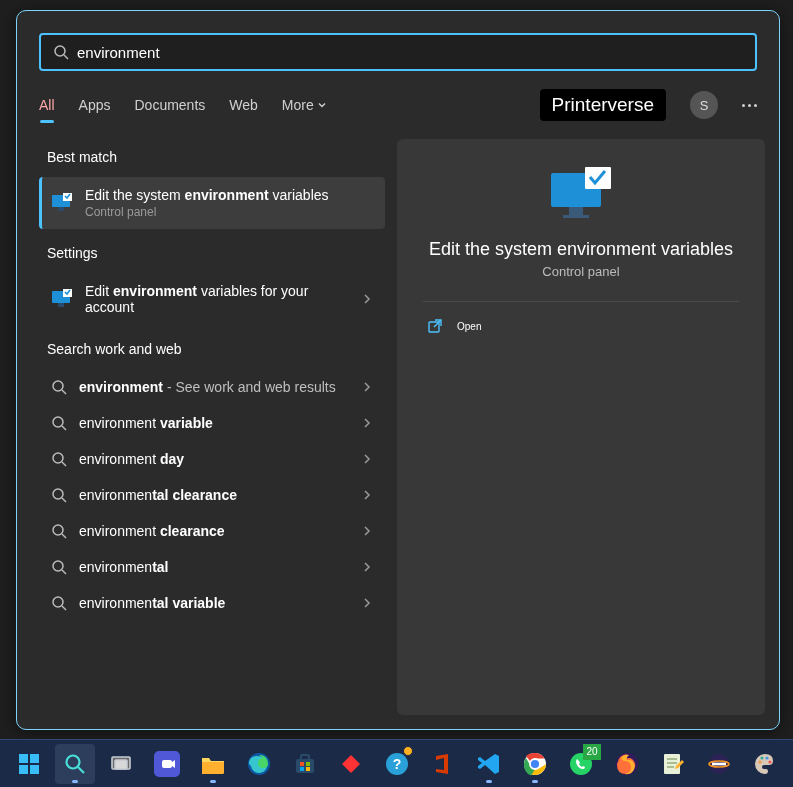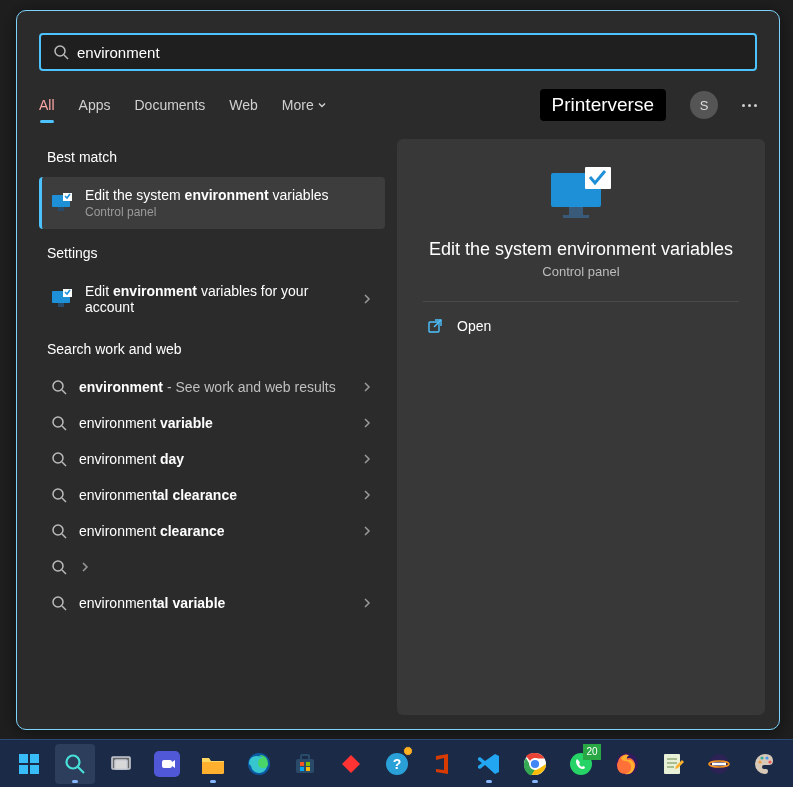--- a/index.html
+++ b/index.html
@@ -70,21 +70,21 @@
   .right-pane {
     flex:1; background:#383838; border-radius:6px;
     display:flex; flex-direction:column; align-items:center;
     padding: 22px 26px;
     color:#fff;
   }
   .monitor-icon { margin-top:6px; margin-bottom:14px; position:relative;}
   .right-title { font-size:18px; font-weight:400; text-align:center;}
   .right-sub { font-size:13px; color:#bcbcbc; margin-top:4px; margin-bottom:22px;}
   .right-pane hr { width:100%; border:none; border-top:1px solid #4a4a4a; }
-  .action-row { align-self:flex-start; display:flex; align-items:center; gap:14px; padding:16px 4px; cursor:pointer; font-size:14px;}
+  .action-row { align-self:flex-start; display:flex; align-items:center; gap:14px; padding:16px 4px; cursor:pointer; font-size:10px;}
   .action-row svg { color:#4cc2ff; }
 
   .taskbar {
     position:absolute; left:0; right:0; bottom:0; height:48px;
     background: linear-gradient(#1b2a47,#1b2a47);
     border-top:1px solid #2c4a7a;
     display:flex; align-items:center; justify-content:center; gap:6px;
   }
   .tb-item {
     width:40px; height:40px; border-radius:4px;
@@ -237,20 +237,23 @@
             </div>
     <svg class="chev" width="12" height="12" viewBox="0 0 12 12" fill="none" stroke="#9a9a9a" stroke-width="1.5">
               <polyline points="4,2 8,6 4,10"></polyline>
             </svg>
           </div>
           <div class="result-item">
     <svg class="search-glyph" viewBox="0 0 16 16" fill="none" stroke="#bbb" stroke-width="1.5">
               <circle cx="7" cy="7" r="5"></circle>
               <line x1="11" y1="11" x2="15" y2="15"></line>
             </svg>
+    <div class="texts">
+              <div><span>environmen</span><b>tal</b></div>
+            </div>
     <svg class="chev" width="12" height="12" viewBox="0 0 12 12" fill="none" stroke="#9a9a9a" stroke-width="1.5">
               <polyline points="4,2 8,6 4,10"></polyline>
             </svg>
           </div>
           <div class="result-item">
     <svg class="search-glyph" viewBox="0 0 16 16" fill="none" stroke="#bbb" stroke-width="1.5">
               <circle cx="7" cy="7" r="5"></circle>
               <line x1="11" y1="11" x2="15" y2="15"></line>
             </svg>
     <div class="texts">

